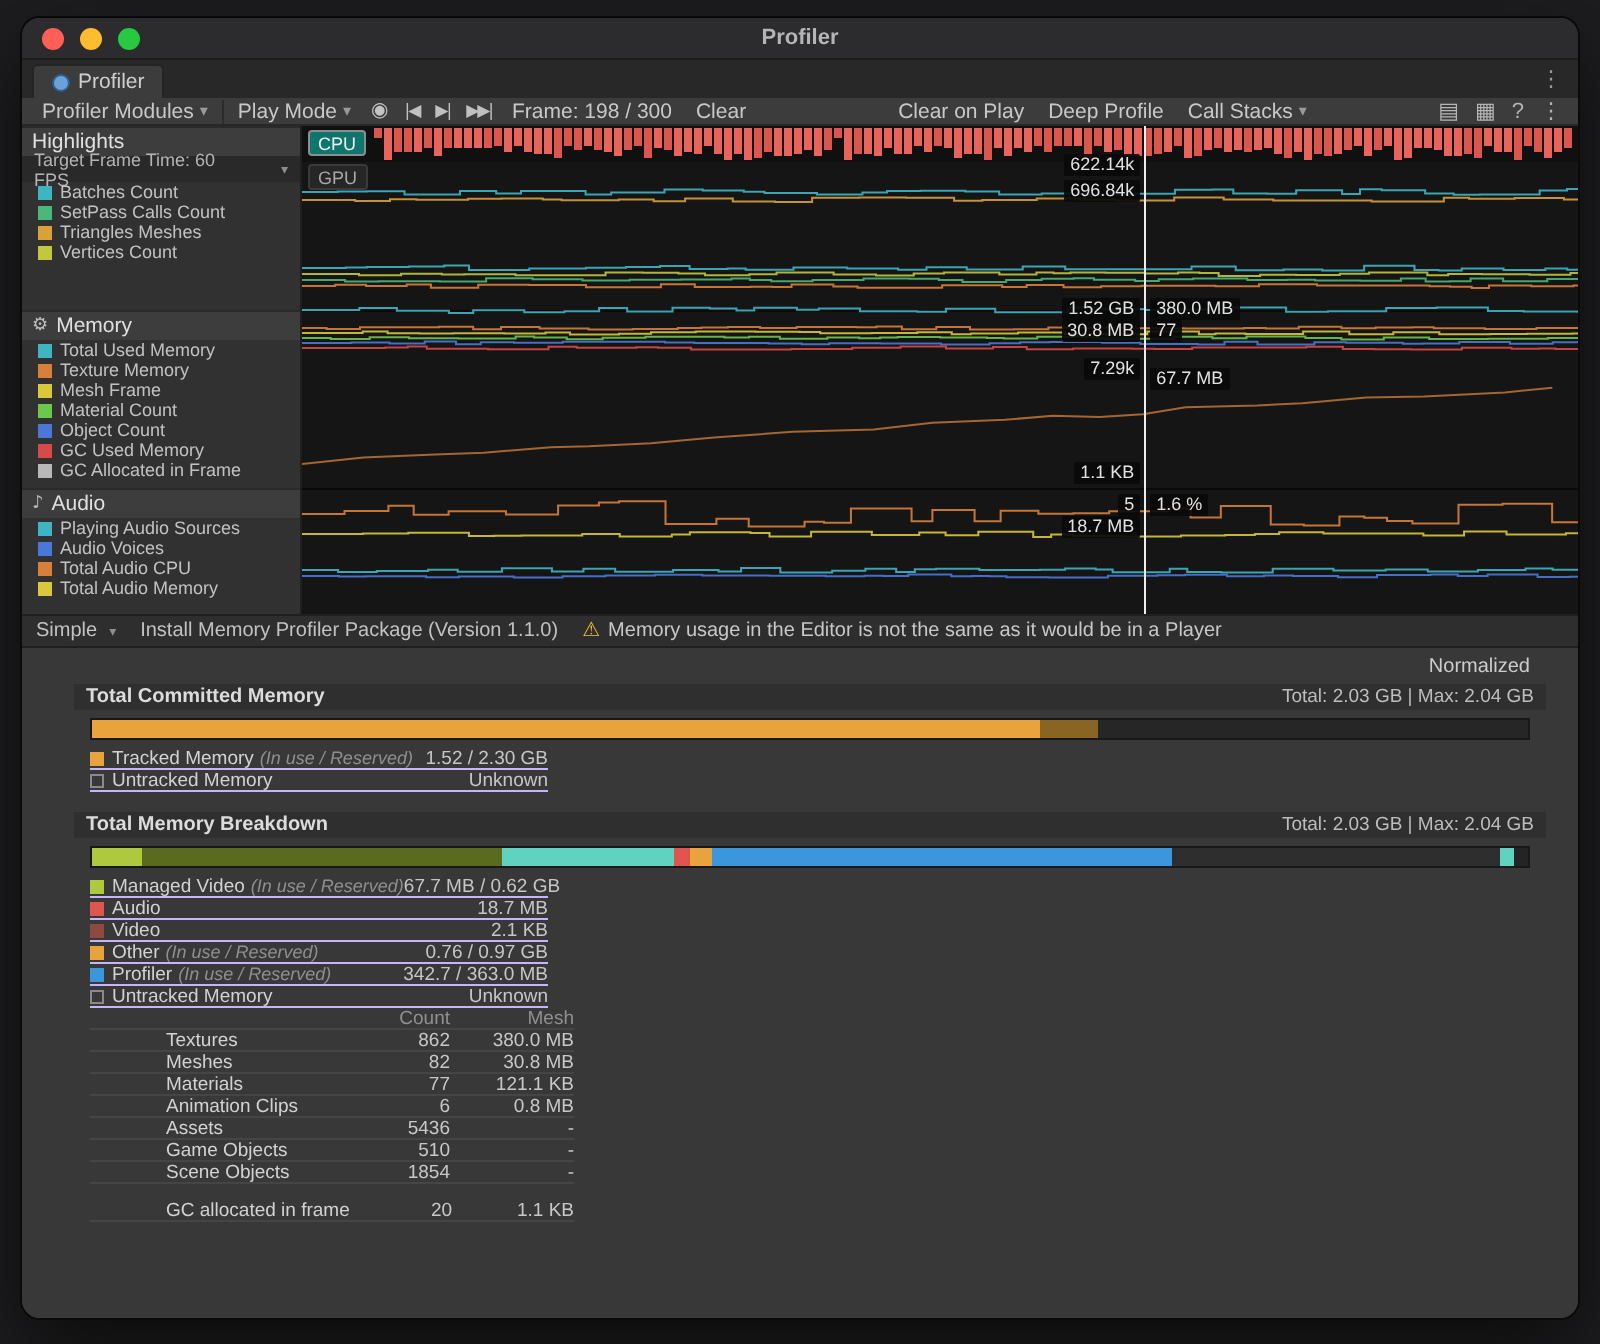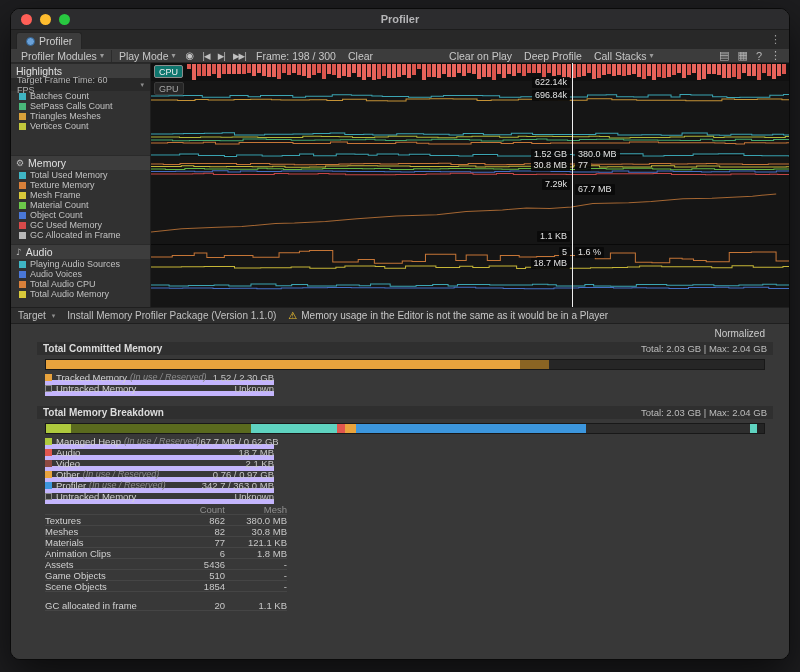--- a/index.html
+++ b/index.html
@@ -65,33 +65,33 @@
 
   
   .details { flex:1; background:#383838; padding:3px 24px 0 34px; font-size:10px; color:#c8c8c8; overflow:hidden; }
   .normrow { text-align:right; height:14px; line-height:14px; color:#cccccc; }
   .sechead { background:#2f2f2f; margin:1px -8px 0 -8px; padding:1px 6px; display:flex; justify-content:space-between; align-items:center; height:13px; }
   .sechead .t { font-weight:bold; font-size:10px; color:#dcdcdc; }
   .sechead .tot { font-size:9.5px; color:#bdbdbd; }
   .membar { height:11px; margin:4px 0 4px 0; background:#1f1f1f; border:1px solid #181818; display:flex; overflow:hidden; }
   .membar > div { height:100%; flex:none; }
   .legend { width:229px; }
-  .lg-row { display:flex; align-items:center; height:11px; border-bottom:5px solid #c4b5fd; font-size:9.5px; }
+  .lg-row { display:flex; align-items:center; height:11px; border-bottom:1px solid #c4b5fd; font-size:9.5px; }
   .swatch { width:7px; height:7px; margin-right:4px; flex:none; }
   .swatch.outline { background:transparent; border:1px solid #8a8a8a; }
   .lg-label { color:#d2d2d2; white-space:nowrap; }
   .lg-note { color:#8f8f8f; font-style:italic; margin-left:3px; white-space:nowrap; font-size:9px; }
   .lg-val { margin-left:auto; color:#c6c6c6; white-space:nowrap; }
   .gapper { height:9px; }
 
   .obj-title { font-weight:bold; color:#dcdcdc; height:13px; line-height:13px; margin-top:6px; }
   .obj-table { width:242px; }
   .obj-row { display:flex; align-items:center; height:11px; border-bottom:1px solid #454545; font-size:9.5px; }
   .obj-row.head { color:#909090; border-bottom:1px solid #454545; }
-  .obj-name { flex:1; color:#d2d2d2; white-space:nowrap; }
+  .obj-name { flex:1; color:#d2d2d2; white-space:nowrap;margin-left:38px; }
   .obj-count { width:52px; text-align:right; }
   .obj-size { width:62px; text-align:right; }
   .obj-row.gc { margin-top:8px; }
 </style>
 </head>
 <body>
 
 <div class="window">
 
   <div class="titlebar">
@@ -402,21 +402,21 @@
           <div class="vlabel" style="top: 168px; right: calc(34% + 2px);">1.1 KB</div>
           <div class="vlabel" style="top: 184px; right: calc(34% + 2px);">5</div>
           <div class="vlabel" style="top: 184px; left: calc(66% + 3px);">1.6 %</div>
           <div class="vlabel" style="top: 195px; right: calc(34% + 2px);">18.7 MB</div>
         </div>
     </div>
   </div>
 
   <div class="subbar">
     <div class="tb" style="padding:0;">
-      <span>Target</span>
+      <span>Simple</span>
       <span class="arr ico">▾</span>
     </div>
     <span>Install Memory Profiler Package (Version 1.1.0)</span>
     <span style="display:flex;align-items:center;gap:4px;">
       <span class="warn-ic ico">⚠</span>
       <span class="warn-txt">Memory usage in the Editor is not the same as it would be in a Player</span>
     </span>
   </div>
 
   <div class="details">
@@ -458,21 +458,21 @@
         <div style="width: 1.2%; background: rgb(224, 86, 78);"></div>
         <div style="width: 1.5%; background: rgb(232, 163, 61);"></div>
         <div style="width: 32%; background: rgb(60, 150, 221);"></div>
         <div style="width: 22.8%; background: rgb(46, 46, 46);"></div>
         <div style="width: 1%; background: rgb(95, 211, 192);"></div>
         <div style="width: 1%; background: rgb(36, 36, 36);"></div>
       </div>
     <div class="legend">
         <div class="lg-row">
           <span class="swatch" style="background: rgb(174, 201, 61);"></span>
-          <span class="lg-label">Managed Heap</span>
+          <span class="lg-label">Managed Video</span>
           <span class="lg-note">(In use / Reserved)</span>
           <span class="lg-val">67.7 MB / 0.62 GB</span>
         </div>
         <div class="lg-row">
           <span class="swatch" style="background: rgb(224, 86, 78);"></span>
           <span class="lg-label">Audio</span>
           <span class="lg-val">18.7 MB</span>
         </div>
         <div class="lg-row">
           <span class="swatch" style="background: rgb(140, 74, 66);"></span>
@@ -516,21 +516,21 @@
             <span class="obj-size">30.8 MB</span>
           </div>
           <div class="obj-row">
             <span class="obj-name">Materials</span>
             <span class="obj-count">77</span>
             <span class="obj-size">121.1 KB</span>
           </div>
           <div class="obj-row">
             <span class="obj-name">Animation Clips</span>
             <span class="obj-count">6</span>
-            <span class="obj-size">1.8 MB</span>
+            <span class="obj-size">0.8 MB</span>
           </div>
           <div class="obj-row">
             <span class="obj-name">Assets</span>
             <span class="obj-count">5436</span>
             <span class="obj-size">-</span>
           </div>
           <div class="obj-row">
             <span class="obj-name">Game Objects</span>
             <span class="obj-count">510</span>
             <span class="obj-size">-</span>

